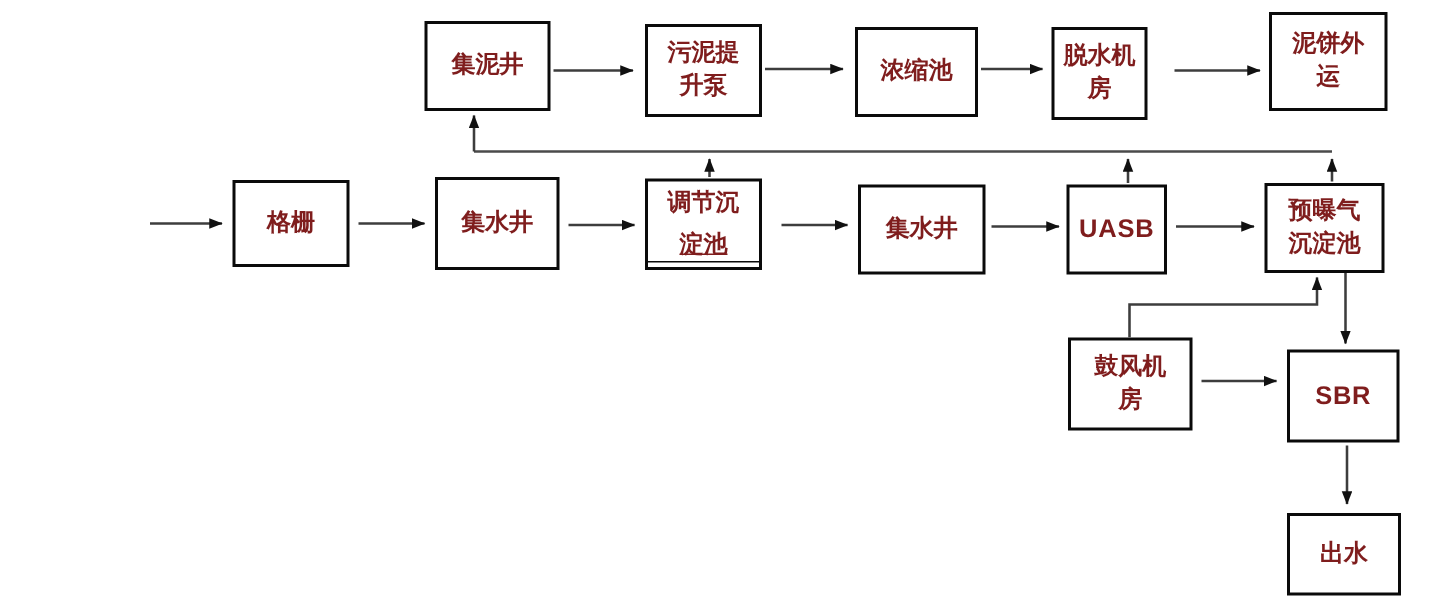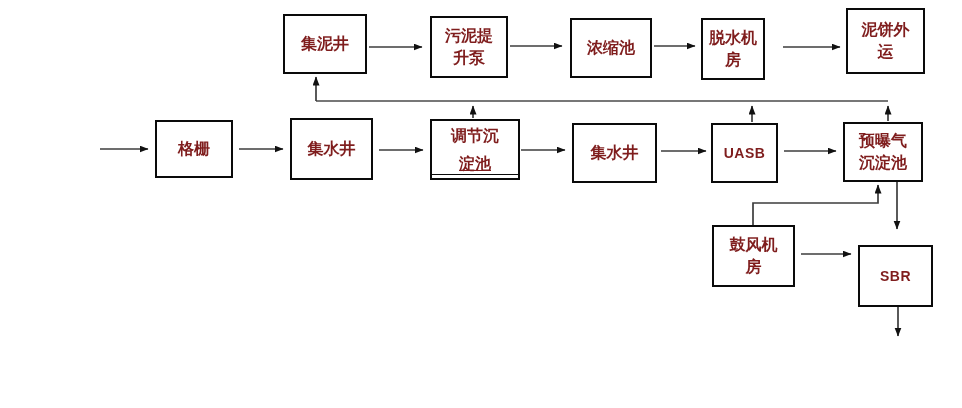--- a/index.html
+++ b/index.html
@@ -17,21 +17,21 @@
     border:2px solid #0a0a0a;
     background:#ffffff;
     display:flex;align-items:center;justify-content:center;
     text-align:center;
     font-weight:700;
     font-size:16px;
     line-height:1.35;
     color:#7f1d1d;
     white-space:pre-line;
   }
-  .node.latin{font-size:14px;letter-spacing:.5px;}
+  .node.latin{font-size:17px;letter-spacing:.5px;}
   .node.wide-lines{line-height:1.75;flex-direction:column;justify-content:center;}
   .node .u-line{text-decoration:underline;}
   .inner-bottom-rule{
     position:absolute;left:0;right:0;bottom:3px;
     border-top:1.5px solid #0a0a0a;
   }
   svg path{fill:none;stroke:#3d3d3d;stroke-width:1.7;}
   svg path.headless{stroke:#4a4a4a;}
 </style>
 </head>
@@ -82,32 +82,33 @@
 房</div>
 
   <div class="node" style="left:846px;top:8px;width:79px;height:66px;">泥饼外
 运</div>
 
 
   <div class="node" style="left:155px;top:120px;width:78px;height:58px;">格栅</div>
 
   <div class="node" style="left:290px;top:118px;width:83px;height:62px;">集水井</div>
 
-  <div class="node wide-lines" style="left:430px;top:119px;width:90px;height:61px;">
+  <div class="node wide-lines" style="left:430px;top:119px;width:78px;height:61px;">
     <span>调节沉</span>
     <span class="u-line">淀池</span>
     <span class="inner-bottom-rule"></span>
   </div>
 
   <div class="node" style="left:572px;top:123px;width:85px;height:60px;">集水井</div>
 
   <div class="node latin" style="left:711px;top:123px;width:67px;height:60px;">UASB</div>
 
   <div class="node" style="left:843px;top:122px;width:80px;height:60px;">预曝气
 沉淀池</div>
 
   <div class="node" style="left:712px;top:225px;width:83px;height:62px;">鼓风机
 房</div>
 
-  <div class="node latin" style="left:858px;top:233px;width:75px;height:62px;margin-top:12px;">SBR</div>
+  <div class="node latin" style="left:858px;top:233px;width:75px;height:62px;">SBR</div>
 
+  <div class="node" style="left:858px;top:342px;width:76px;height:55px;">出水</div>
 
 </div>
 
 </body></html>

